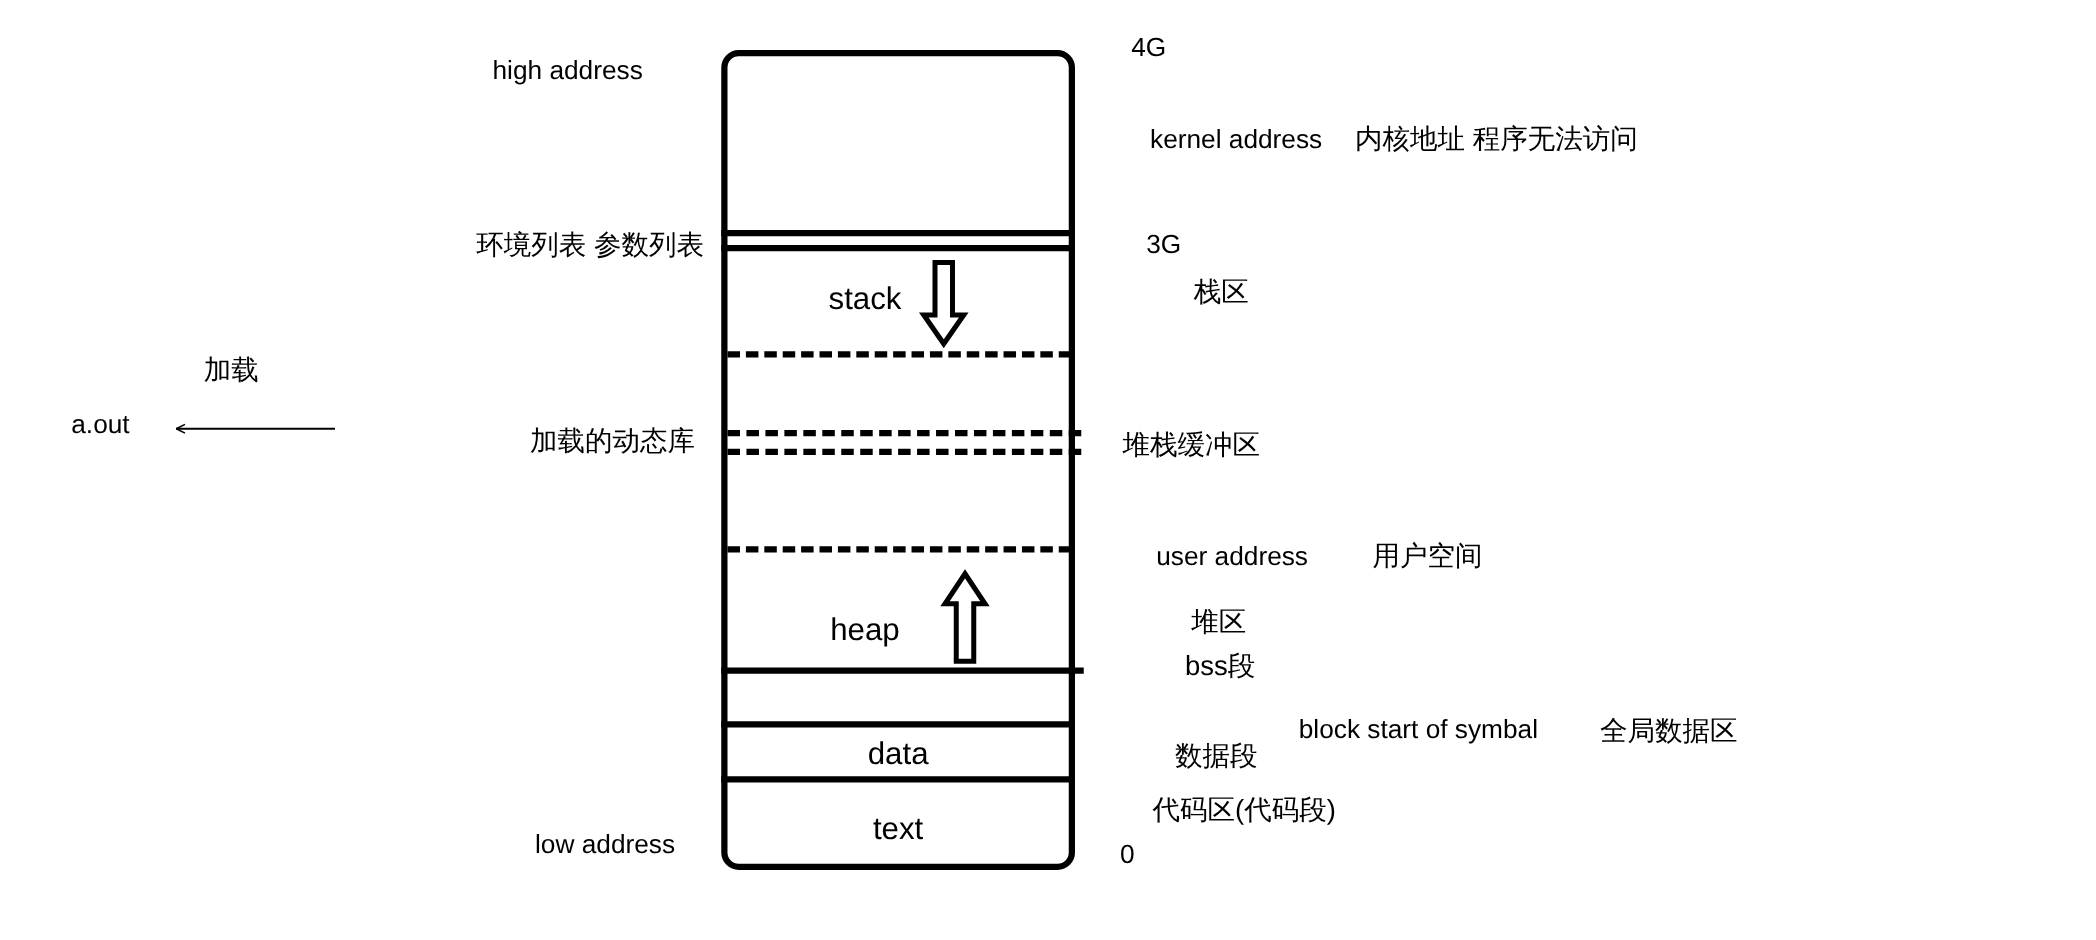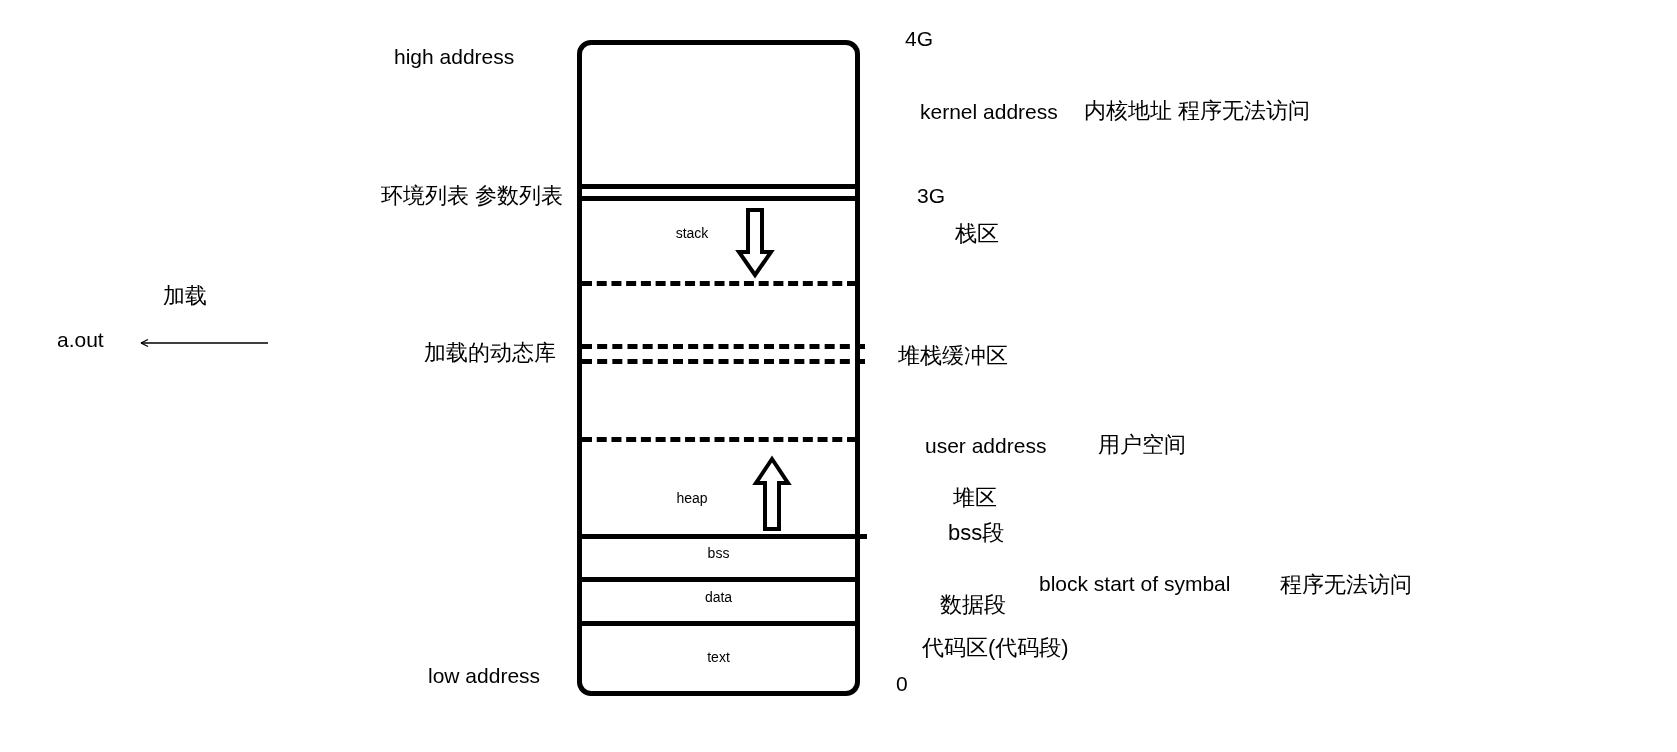--- a/index.html
+++ b/index.html
@@ -59,21 +59,21 @@
     width: 275px;
     height: 0;
     border-top: 5px dashed #000;
   }
   .dashed.wide {
     width: 283px;
   }
   .seg-label {
     position: absolute;
     text-align: center;
-    font-size: 14px;
+    font-size: 25px;
     color: #000;
     white-space: nowrap;
   }
   svg.arrow { position: absolute; overflow: visible; }
 </style>
 </head>
 <body>
 
 <div class="canvas">
 
@@ -108,21 +108,20 @@
   <div class="dashed" style="top:437px;"></div>
 
   <div class="divider wide" style="top:534px;"></div>
   <div class="divider" style="top:577px;"></div>
   <div class="divider" style="top:621px;"></div>
 
   <div class="seg-label" style="left:577px; top:225px; width:230px;">stack</div>
 
   <div class="seg-label" style="left:577px; top:490px; width:230px;">heap</div>
 
-  <div class="seg-label" style="left:577px; top:545px; width:283px;">bss</div>
 
   <div class="seg-label" style="left:577px; top:589px; width:283px;">data</div>
 
   <div class="seg-label" style="left:577px; top:649px; width:283px;">text</div>
 
   <svg class="arrow" style="left:735px; top:205px; width:40px; height:75px;" viewBox="0 0 40 75">
     <polygon points="13,5 27,5 27,47 36,47 20,70 4,47 13,47" fill="#ffffff" stroke="#000000" stroke-width="4" stroke-linejoin="miter"></polygon>
   </svg>
 
   <svg class="arrow" style="left:752px; top:455px; width:40px; height:80px;" viewBox="0 0 40 80">
@@ -144,21 +143,21 @@
   <div class="lbl en" style="left:925px; top:435px;">user address</div>
 
   <div class="lbl cn" style="left:1098px; top:434px;">用户空间</div>
 
   <div class="lbl cn" style="left:953px; top:487px;">堆区</div>
 
   <div class="lbl cn" style="left:948px; top:522px;text-align:center;">bss段</div>
 
   <div class="lbl en" style="left:1039px; top:549px;margin-top:24px;">block start of symbal</div>
 
-  <div class="lbl cn" style="left:1280px; top:574px;">程序无法访问</div>
+  <div class="lbl cn" style="left:1280px; top:574px;">全局数据区</div>
 
   <div class="lbl cn" style="left:940px; top:594px;">数据段</div>
 
   <div class="lbl cn" style="left:922px; top:637px;">代码区(代码段)</div>
 
   <div class="lbl en" style="left:896px; top:673px;">0</div>
 
 </div>
 
 </body></html>

